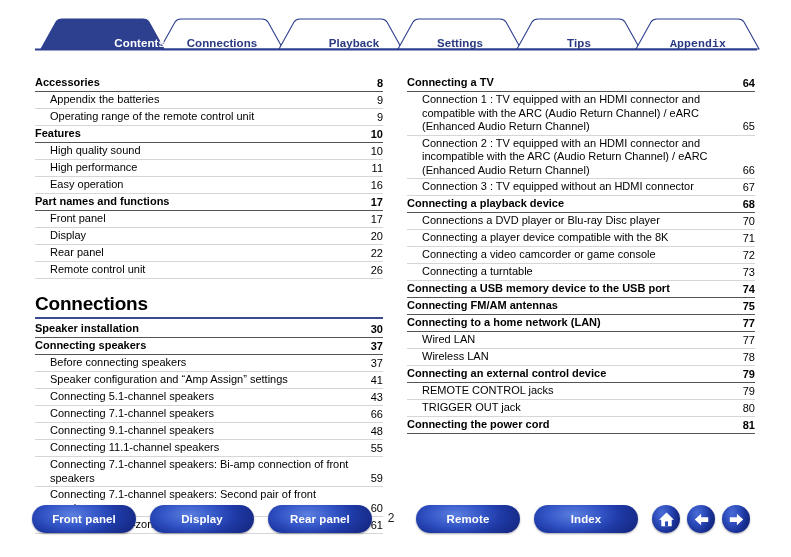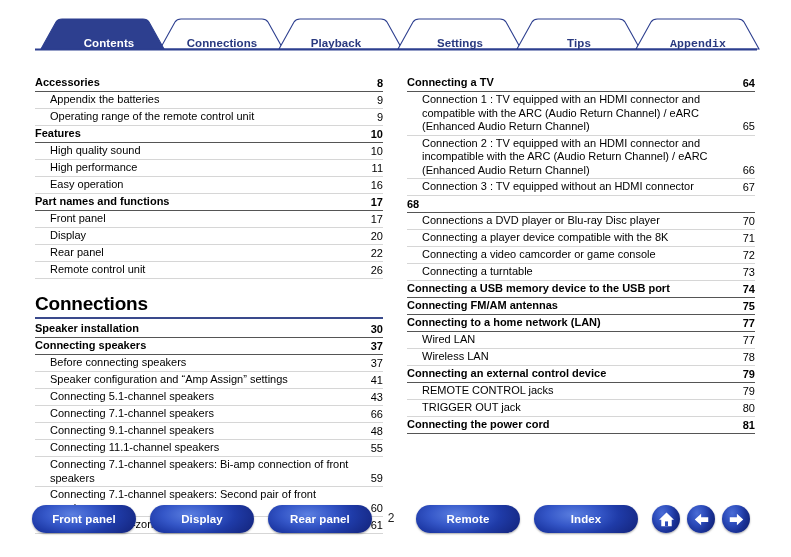--- a/index.html
+++ b/index.html
@@ -159,23 +159,23 @@
       <path d="M279,37 L294,10 Q296,7 300,7 L381,7 Q385,7 387,10 L402,37 Z"></path>
       <path d="M398,37 L413,10 Q415,7 419,7 L500,7 Q504,7 506,10 L521,37 Z"></path>
       <path d="M517,37 L532,10 Q534,7 538,7 L619,7 Q623,7 625,10 L640,37 Z"></path>
       <path d="M636,37 L651,10 Q653,7 657,7 L738,7 Q742,7 744,10 L759,37 Z"></path>
     </g>
 
     <path d="M41,37 L56,10 Q58,7 62,7 L143,7 Q147,7 149,10 L164,37 Z" fill="#2d3f8f" stroke="#2d3f8f" stroke-width="1.1"></path>
 
     <line x1="35" y1="37.5" x2="757" y2="37.5" stroke="#2d3f8f" stroke-width="2.2"></line>
   </svg>
-  <div class="tab-label active" style="left:47px;  width:124px;">Contents</div>
+  <div class="tab-label active" style="left:41px;  width:124px;text-align:right;">Contents</div>
   <div class="tab-label" style="left:160px; width:124px;">Connections</div>
-  <div class="tab-label" style="left:274px; width:124px;">Playback</div>
+  <div class="tab-label" style="left:292px; width:124px;">Playback</div>
   <div class="tab-label" style="left:398px; width:124px;">Settings</div>
   <div class="tab-label" style="left:517px; width:124px;">Tips</div>
   <div class="tab-label" style="left:636px; width:124px;font-family:Liberation Mono, monospace;">Appendix</div>
 </div>
 
 <div class="content">
 
   <div class="col col-left">
     <div>
       <div class="toc-row lvl1">
@@ -290,20 +290,21 @@
       </div>
     <div class="toc-row lvl2">
         <span class="t">Connection 2 : TV equipped with an HDMI connector and incompatible with the ARC (Audio Return Channel) / eARC (Enhanced Audio Return Channel)</span>
         <span class="p">66</span>
       </div>
     <div class="toc-row lvl2">
         <span class="t">Connection 3 : TV equipped without an HDMI connector</span>
         <span class="p">67</span>
       </div>
     <div class="toc-row lvl1">
+        <span class="t">Connecting a playback device</span>
         <span class="p">68</span>
       </div>
     <div class="toc-row lvl2">
         <span class="t">Connections a DVD player or Blu-ray Disc player</span>
         <span class="p">70</span>
       </div>
     <div class="toc-row lvl2">
         <span class="t">Connecting a player device compatible with the 8K</span>
         <span class="p">71</span>
       </div>

